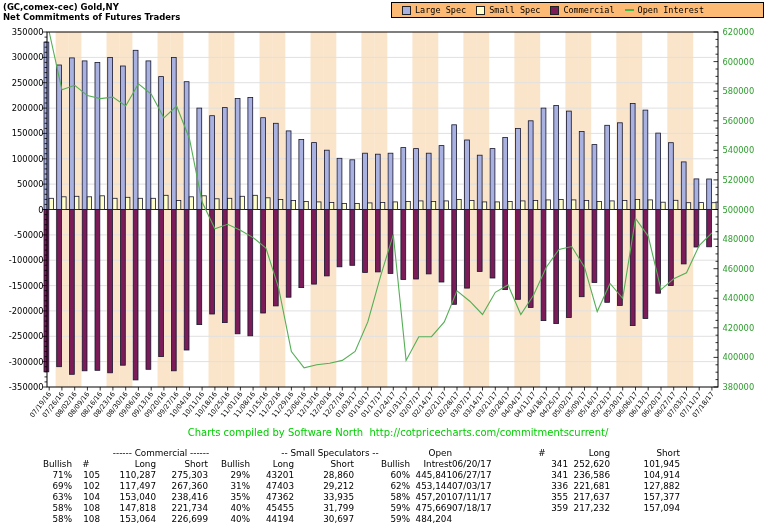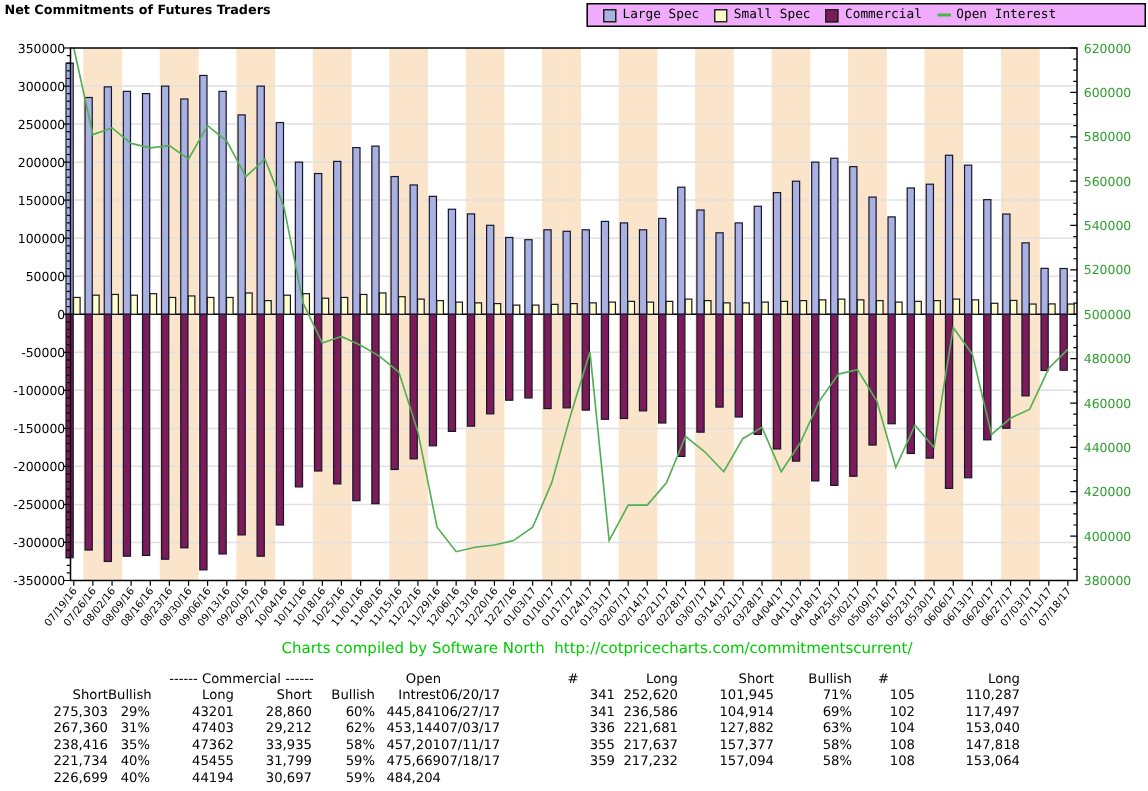--- a/index.html
+++ b/index.html
@@ -1,40 +1,40 @@
 <!DOCTYPE html>
 <html><head>
 <meta charset="utf-8">
 <style>
   html,body{margin:0;padding:0;background:#fff;}
   body{width:765px;height:527px;position:relative;overflow:hidden;
        font-family:"DejaVu Sans",sans-serif;-webkit-font-smoothing:none;}
   .titles{position:absolute;left:3px;top:2px;font-size:8.5px;font-weight:bold;
           line-height:10px;color:#000;white-space:pre;}
   .legend{position:absolute;left:391px;top:2px;width:371px;height:14px;
-          background:#f0abfc;border:1px solid #000;display:flex;align-items:center;
+          background:#fdba74;border:1px solid #000;display:flex;align-items:center;
           font-family:"DejaVu Sans Mono",monospace;font-size:8.5px;color:#000;}
   .legend-item{display:flex;align-items:center;margin-left:10px;}
   .legend-swatch{width:7px;height:7px;border:1px solid #222;margin-right:4px;}
   .legend-dash{width:9px;height:2px;margin-right:4px;}
   #chartbox{position:absolute;left:0;top:0;width:627px;height:427px;}
   .footer-credit{position:absolute;left:0;right:0;top:427px;text-align:center;
           color:#00cc00;font-size:10px;white-space:pre;margin-left:31px;}
   .cot-table{position:absolute;left:22px;top:448px;display:grid;
           grid-template-columns:50px 28px 56px 52px 42px 44px 60px 56px 42px 64px 52px 42px 70px;
           font-size:8.8px;line-height:11px;color:#000;}
   .cot-table .c{text-align:right;white-space:pre;}
   .cot-table .l{text-align:left;}
   .cot-table .m{text-align:center;}
   .cot-table .grp{text-align:center;}
 </style>
 </head>
 <body>
 
-<div class="titles"><div>Net Commitments of Futures Traders</div></div>
+<div class="titles"><div>(GC,comex-cec) Gold,NY</div><div>Net Commitments of Futures Traders</div></div>
 
 <div class="legend" id="legend">
     <span class="legend-item">
       <span class="legend-swatch" style="background: rgb(169, 177, 225);"></span>
       <span>Large Spec</span>
     </span>
     <span class="legend-item">
       <span class="legend-swatch" style="background: rgb(255, 255, 201);"></span>
       <span>Small Spec</span>
     </span>
@@ -517,20 +517,21 @@
         <line x1="711.9" y1="387" x2="711.9" y2="390.5" stroke="#000" stroke-width="0.8"></line>
         <text transform="translate(714.4,394) rotate(-52)" text-anchor="end">07/18/17</text>
       </g>
     </svg></div>
 
 <div class="footer-credit">Charts compiled by Software North  http://cotpricecharts.com/commitmentscurrent/</div>
 
 <div class="cot-table" id="cot-table">
     <div class="l"></div>
     <div class="grp" style="grid-column: span 4;">------ Commercial ------</div>
+    <div class="grp" style="grid-column: span 3;">-- Small Speculators --</div>
     <div class="c">Open</div>
     <div class="l"></div>
     <div class="m">#</div>
     <div class="c">Long</div>
     <div class="c">Short</div>
     <div class="c">Bullish</div>
     <div class="m">#</div>
     <div class="c">Long</div>
     <div class="c">Short</div>
     <div class="c">Bullish</div>

